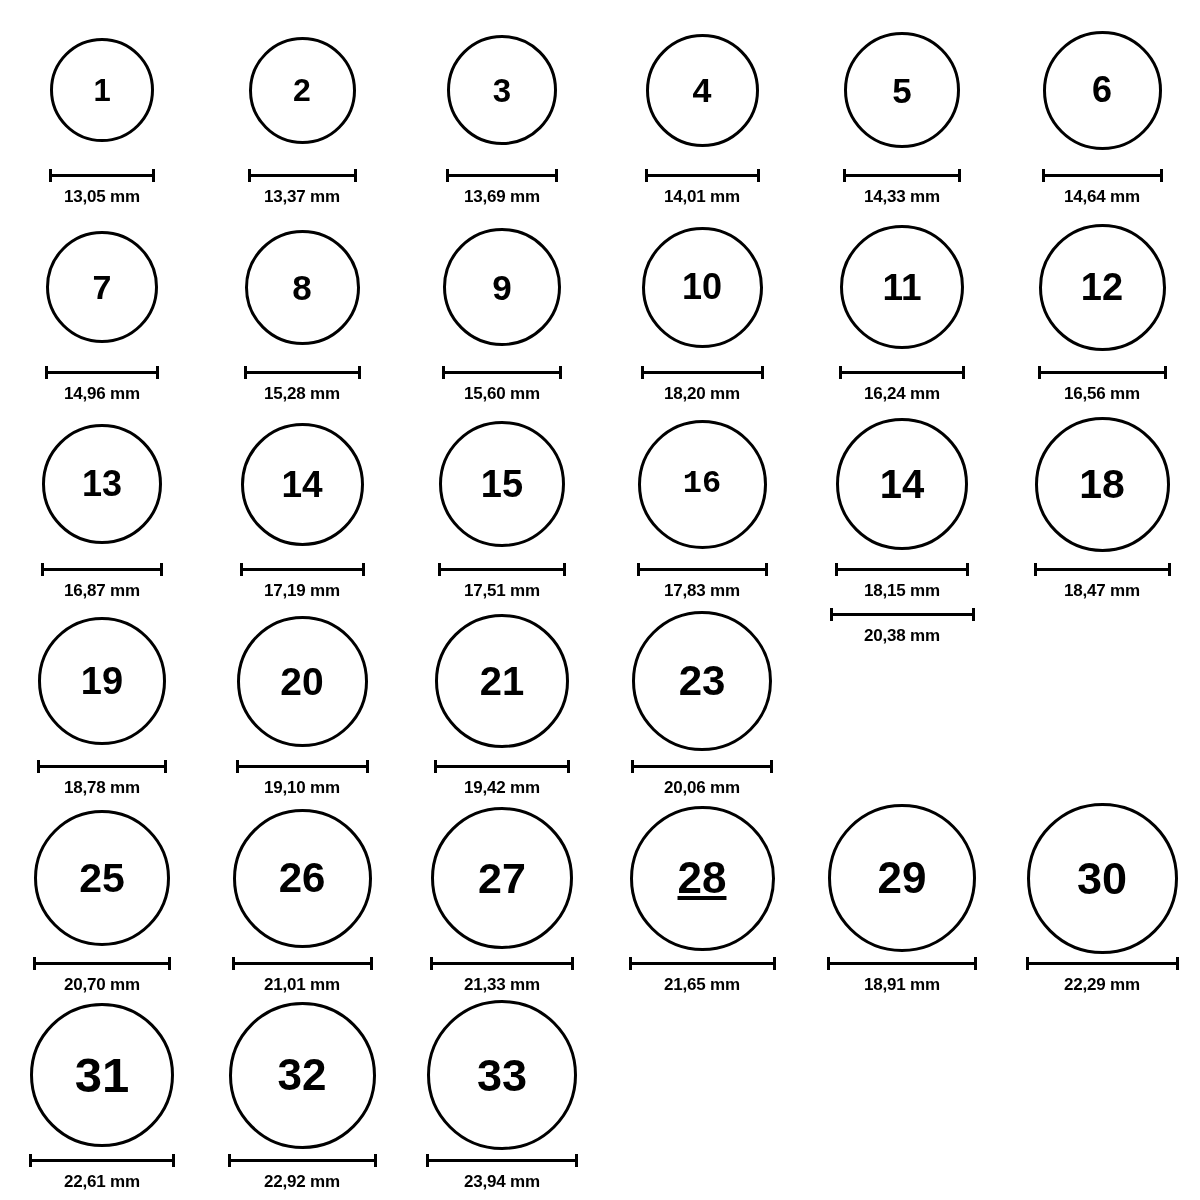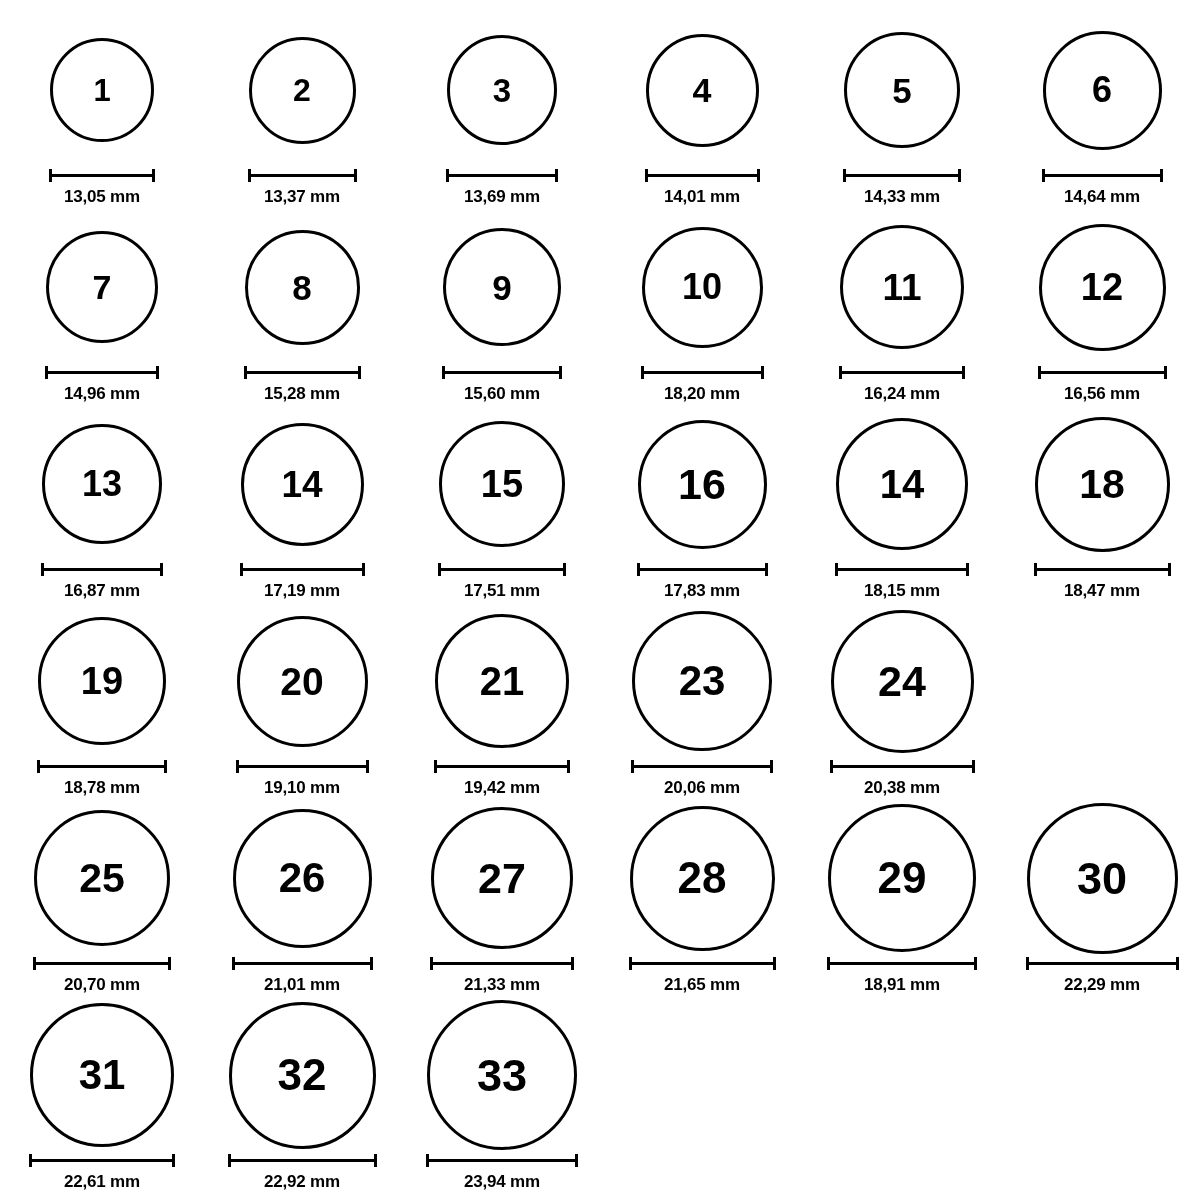--- a/index.html
+++ b/index.html
@@ -285,21 +285,21 @@
         <div class="ruler" style="width: 128px;">
           <div class="bar"></div>
           <div class="cap left"></div>
           <div class="cap right"></div>
         </div>
         <div class="mm">17,51 mm</div>
       </div>
       <div class="cell">
         <div class="circle-wrap">
           <div class="circle" style="width: 129px; height: 129px;">
-            <span style="font-size: 43px;">16</span>
+            <span style="font-size: 32px; font-family: Liberation Mono, monospace;">16</span>
           </div>
         </div>
         <div class="ruler" style="width: 131px;">
           <div class="bar"></div>
           <div class="cap left"></div>
           <div class="cap right"></div>
         </div>
         <div class="mm">17,83 mm</div>
       </div>
       <div class="cell">
@@ -376,25 +376,20 @@
           </div>
         </div>
         <div class="ruler" style="width: 142px;">
           <div class="bar"></div>
           <div class="cap left"></div>
           <div class="cap right"></div>
         </div>
         <div class="mm">20,06 mm</div>
       </div>
       <div class="cell">
-        <div class="circle-wrap">
-          <div class="circle" style="width: 143px; height: 143px;">
-            <span style="font-size: 43px;">24</span>
-          </div>
-        </div>
         <div class="ruler" style="width: 145px;">
           <div class="bar"></div>
           <div class="cap left"></div>
           <div class="cap right"></div>
         </div>
         <div class="mm">20,38 mm</div>
       </div>
     </div>
     <div class="row">
       <div class="cell">
@@ -431,21 +426,21 @@
         </div>
         <div class="ruler" style="width: 144px;">
           <div class="bar"></div>
           <div class="cap left"></div>
           <div class="cap right"></div>
         </div>
         <div class="mm">21,33 mm</div>
       </div>
       <div class="cell">
         <div class="circle-wrap">
-          <div class="circle" style="width: 145px; height: 145px;">
+          <div class="circle" style="width: 145px; height: 145px; text-decoration: underline;">
             <span style="font-size: 44px;">28</span>
           </div>
         </div>
         <div class="ruler" style="width: 147px;">
           <div class="bar"></div>
           <div class="cap left"></div>
           <div class="cap right"></div>
         </div>
         <div class="mm">21,65 mm</div>
       </div>
@@ -473,21 +468,21 @@
           <div class="cap left"></div>
           <div class="cap right"></div>
         </div>
         <div class="mm">22,29 mm</div>
       </div>
     </div>
     <div class="row">
       <div class="cell">
         <div class="circle-wrap">
           <div class="circle" style="width: 144px; height: 144px;">
-            <span style="font-size: 42px;">31</span>
+            <span style="font-size: 49px;">31</span>
           </div>
         </div>
         <div class="ruler" style="width: 146px;">
           <div class="bar"></div>
           <div class="cap left"></div>
           <div class="cap right"></div>
         </div>
         <div class="mm">22,61 mm</div>
       </div>
       <div class="cell">

